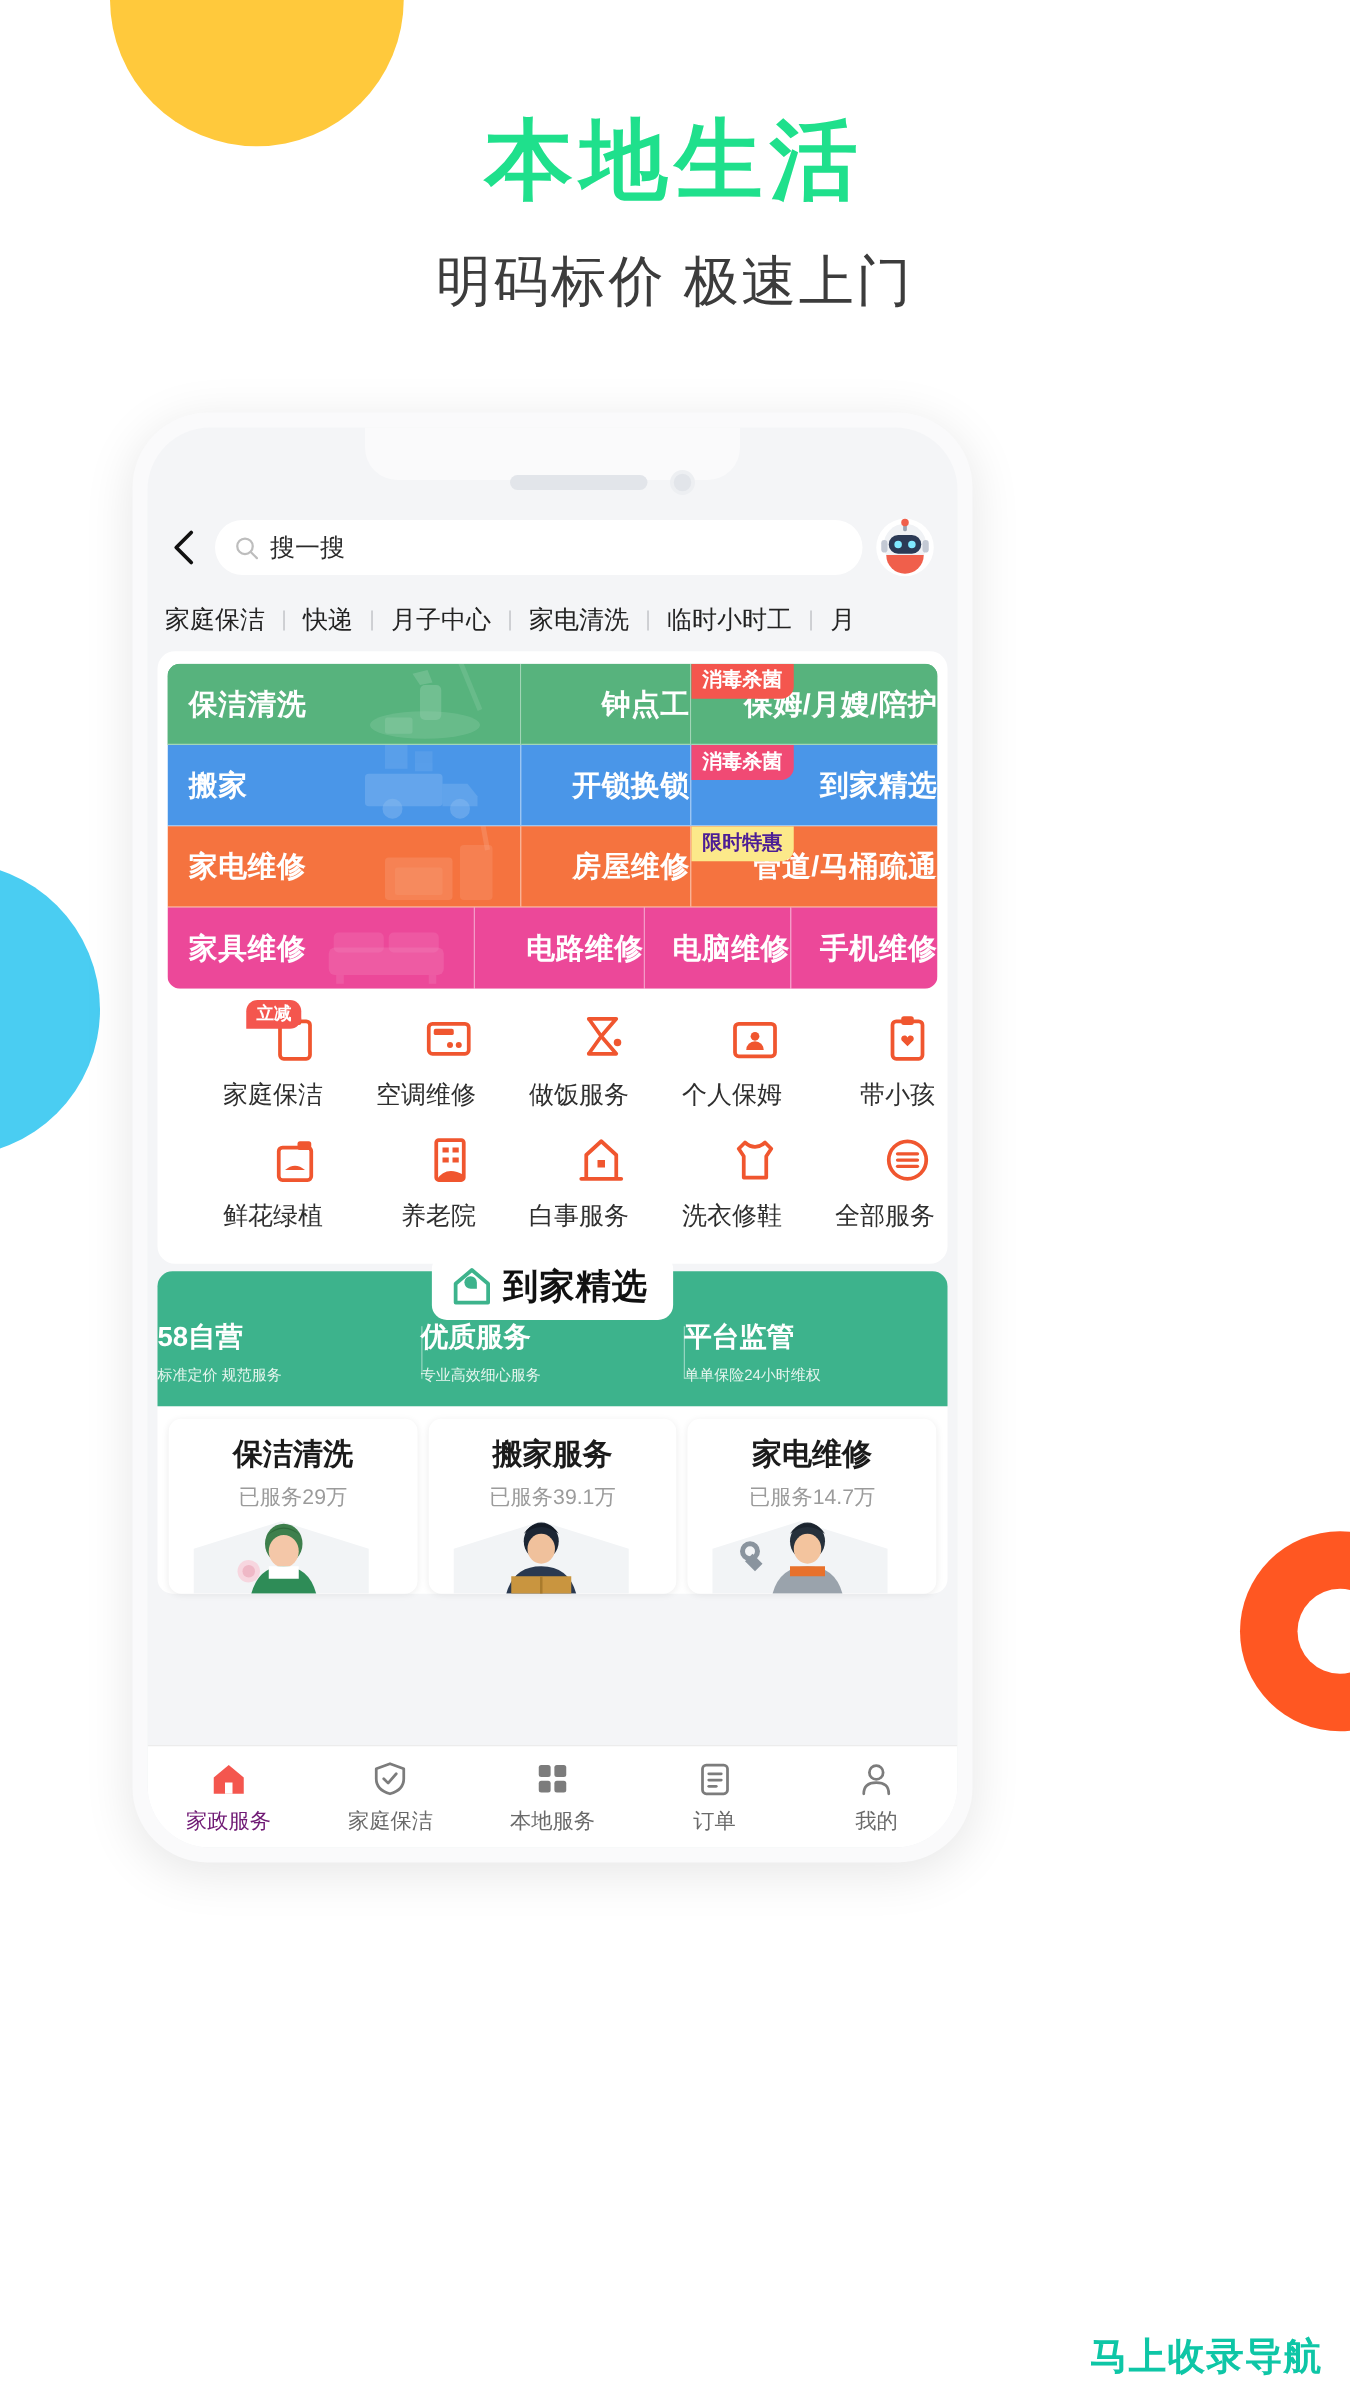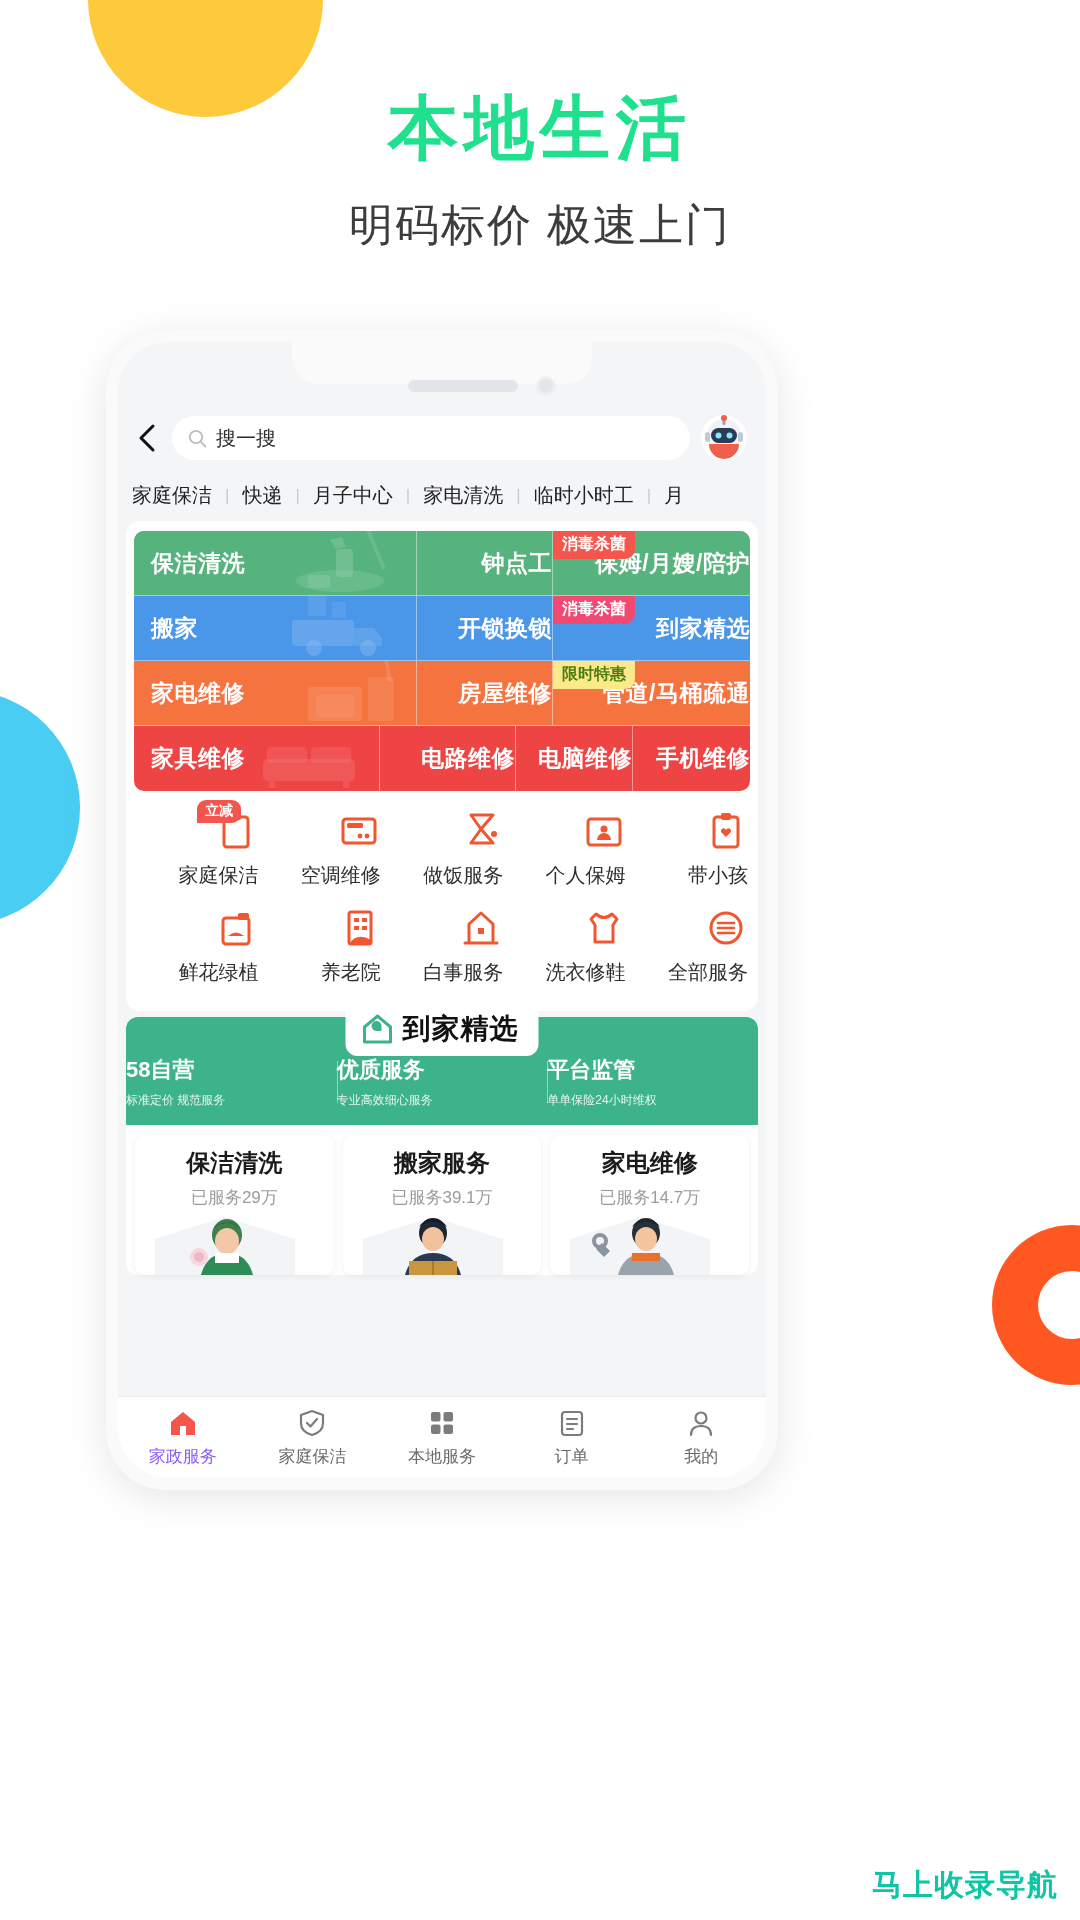--- a/index.html
+++ b/index.html
@@ -144,31 +144,31 @@
   .grid-row:last-child .cell { border-bottom: none; }
   .cell-label {
     color: #ffffff; font-size: 23px; font-weight: 600;
     padding-left: 17px; z-index: 2; letter-spacing: 0.5px;
   }
   .cell.center .cell-label { padding-left: 0; width: 100%; text-align: right; }
   .row-green .cell { background: #57B37D; }
   .row-green { background: linear-gradient(90deg,#4FAD77,#63BC86); }
   .row-blue .cell { background: #4A96E8; }
   .row-orange .cell { background: #F5733F; }
-  .row-orange2 .cell { background: #ef4444; }
+  .row-orange2 .cell { background: #ec4899; }
   .badge {
     position: absolute; top: 0; left: 0;
     font-size: 16px; color: #fff; font-weight: 600;
     padding: 3px 9px 4px 9px;
     border-bottom-right-radius: 10px;
     z-index: 3; white-space: nowrap;
   }
   .badge-red { background: #F4564E; }
   .badge-pink { background: #F04A74; }
-  .badge-yellow { background: #FCE98A; color: #4d7c0f; }
+  .badge-yellow { background: #FCE98A; color: #4c1d95; }
 
   
   .silho {
     position: absolute; right: 6px; bottom: -4px;
     opacity: 0.35; z-index: 1;
   }
 
   
   .icon-grid {
     display: flex; flex-wrap: wrap;
@@ -242,21 +242,21 @@
     height: 82px; background: #ffffff;
     border-top: 1px solid #ECECEC;
     display: flex; align-items: center;
   }
   .tabbar-item {
     flex: 1; display: flex; flex-direction: column;
     align-items: center; justify-content: center; gap: 7px;
   }
   .tabbar-ico { width: 30px; height: 30px; }
   .tabbar-lbl { font-size: 17px; color: #6A6A6A; }
-  .tabbar-item.active .tabbar-lbl { color: #8b5cf6; }
+  .tabbar-item.active .tabbar-lbl { color: #701a75; }
 
   
   .watermark {
     position: absolute; right: 22px; bottom: 14px;
     font-size: 30px; font-weight: bold; color: #0EC6A6;
     letter-spacing: 1px; z-index: 20;
   }
 </style>
 </head>
 <body>

